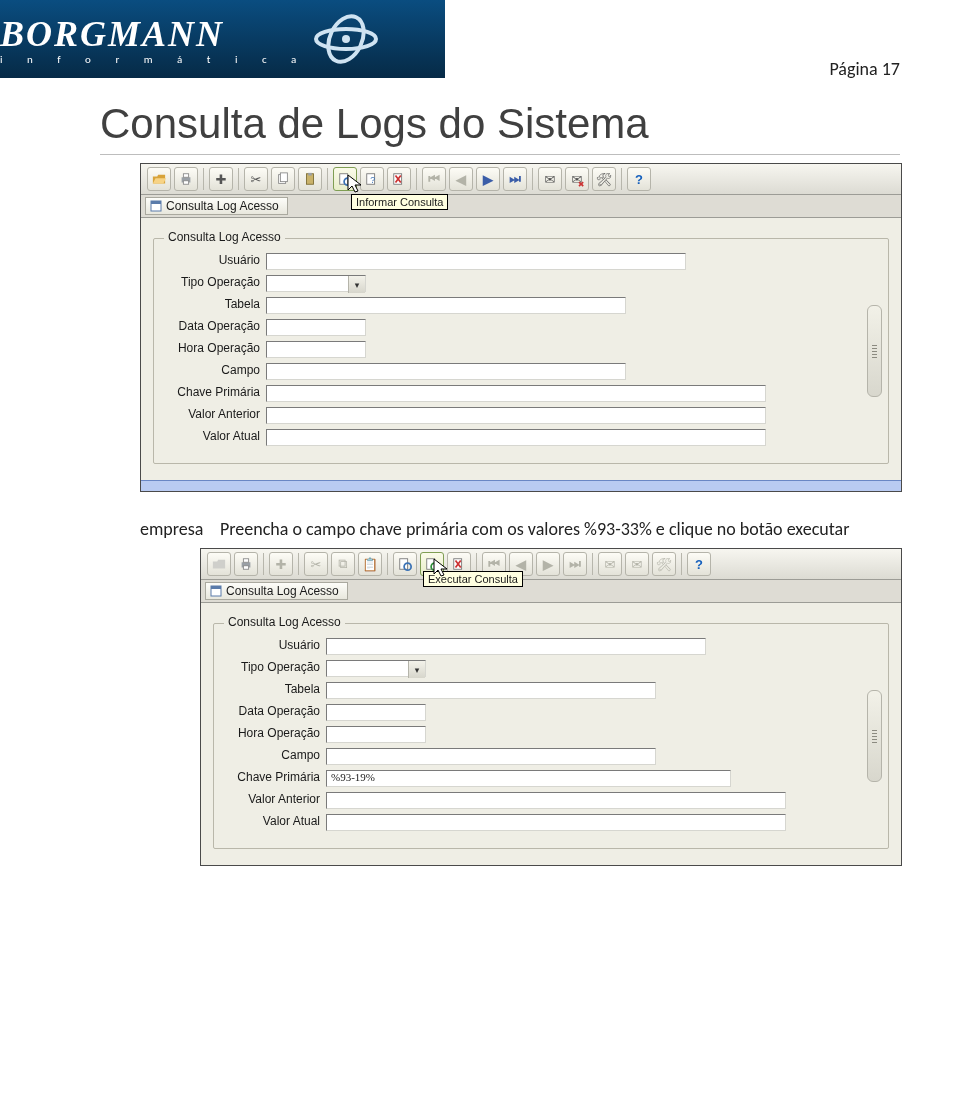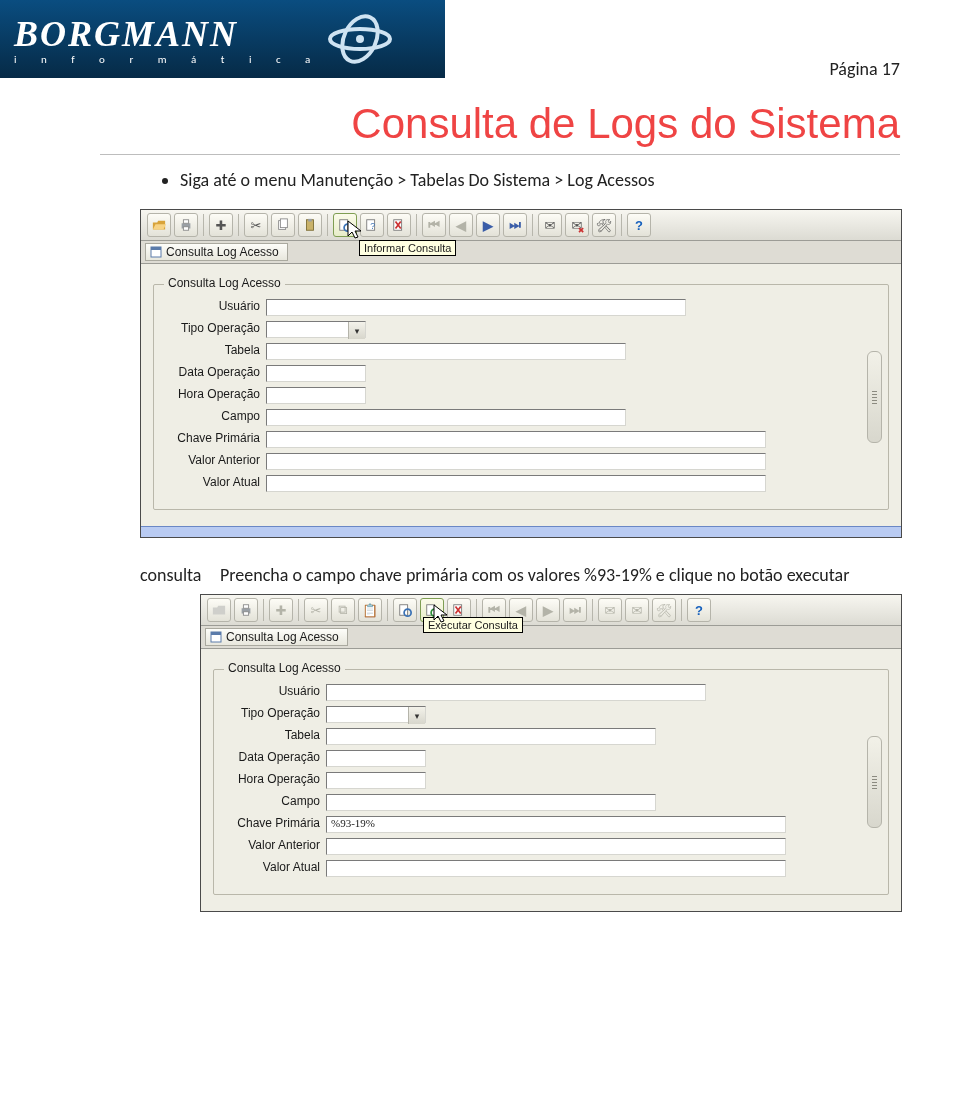--- a/index.html
+++ b/index.html
@@ -8,37 +8,35 @@
     background: #fff;
     color: #222;
     width: 960px;
   }
   .page { padding: 0 40px 40px 40px; }
   
   .logo-wrap {
     background: linear-gradient(180deg,#0a4d80 0%,#062a46 100%);
     width: 445px; height: 78px;
     display: flex; align-items: center;
-    padding-left: 14px;
     box-sizing: border-box;
   }
   .logo-text { color:#fff; }
   .logo-main { font-size:36px; font-weight:700; letter-spacing:2px; font-style:italic; font-family:Georgia,serif; }
   .logo-sub { font-size:11px; letter-spacing:11px; margin-top:-2px; }
   .page-num { text-align:right; font-size:18px; margin: -20px 60px 20px 0; }
   h1.title {
-    color:#ef4444;
+    color:#404040;
     font-weight:400;
     font-size:42px;
     margin: 12px 0 4px 60px;
     font-family:"Segoe UI Light","Segoe UI",Arial,sans-serif;
     border-bottom:1px solid #bdbdbd;
     padding-bottom:6px;
     width: 800px;
-    text-align: right;
   }
   .body-text {
     margin-left:100px;
     width:760px;
     font-size:18px;
     line-height:1.45;
     color:#222;
   }
   ul.bullet { margin:14px 0 18px 140px; padding:0; }
   ul.bullet li { font-size:18px; margin-bottom:14px; list-style:disc; }
@@ -175,23 +173,20 @@
     <circle cx="35" cy="25" r="4" fill="#cfe3f2"></circle>
   </svg>
 </div>
 
 <div class="page-num">Página 17</div>
 
 <div class="page">
   <h1 class="title">Consulta de Logs do Sistema</h1>
 
 
-  <ul class="bullet">
-    <li>Siga até o menu Manutenção &gt; Tabelas Do Sistema &gt; Log Acessos</li>
-  </ul>
 
 
   <div class="app-shot">
     <div class="toolbar">
       <div class="tb-btn">
           <svg class="mini" viewBox="0 0 16 16">
             <path fill="#d8a33a" d="M1 5h5l1-2h8v10H1z"></path>
             <path fill="#f7d385" d="M1 13l3-6h12l-3 6z"></path>
           </svg>
         </div>
@@ -245,21 +240,21 @@
       <div class="tb-btn nav">▶</div>
       <div class="tb-btn nav">⏭</div>
       <div class="tb-sep"></div>
       <div class="tb-btn">✉</div>
       <div class="tb-btn">
           <span style="position:relative">✉<span style="position:absolute;right:-2px;bottom:-2px;color:#c33;font-size:8px">✖</span></span>
         </div>
       <div class="tb-btn">🛠</div>
       <div class="tb-sep"></div>
       <div class="tb-btn help">?</div>
-      <div class="tooltip" style="top:30px;left:218px">Informar Consulta</div>
+      <div class="tooltip" style="top:30px;left:210px">Informar Consulta</div>
       <svg style="position:absolute;top:10px;left:206px" width="18" height="22">
           <path d="M1 1l0 15 4-4 3 6 3-1-3-6 6 0z" fill="#fff" stroke="#000"></path>
         </svg>
     </div>
     <div class="window-tab">
       <div class="win-tab-inner">
         <svg class="tiny-icon" viewBox="0 0 12 12">
             <rect x="1" y="1" width="10" height="10" fill="#fff" stroke="#5a7baa"></rect>
             <rect x="1" y="1" width="10" height="3" fill="#5a7baa"></rect>
           </svg>
@@ -313,22 +308,22 @@
             <span></span>
             <span></span>
             <span></span>
           </div>
       </fieldset>
     </div>
     <div class="bottom-strip"></div>
   </div>
 
   <div class="indent-row">
-    <div class="lab">consulta</div>
-    <div style="flex:1">Preencha o campo chave primária com os valores %93-19% e clique no botão executar</div>
+    <div class="lab">empresa</div>
+    <div style="flex:1">Preencha o campo chave primária com os valores %93-33% e clique no botão executar</div>
   </div>
 
   <div class="app-shot short2">
     <div class="toolbar">
       <div class="tb-btn dim">
           <svg class="mini" viewBox="0 0 16 16">
             <path fill="#cfcfcb" d="M1 5h5l1-2h8v10H1z"></path>
           </svg>
         </div>
       <div class="tb-btn">
@@ -414,21 +409,21 @@
         <div class="form-row">
             <label>Hora Operação</label>
             <div class="txt" style="width:100px"></div>
           </div>
         <div class="form-row">
             <label>Campo</label>
             <div class="txt" style="width:330px"></div>
           </div>
         <div class="form-row">
             <label>Chave Primária</label>
-            <div class="txt filled-val" style="width:460px">%93-19%</div>
+            <div class="txt filled-val" style="width:405px">%93-19%</div>
           </div>
         <div class="form-row">
             <label>Valor Anterior</label>
             <div class="txt" style="width:460px"></div>
           </div>
         <div class="form-row">
             <label>Valor Atual</label>
             <div class="txt" style="width:460px"></div>
           </div>
         <div class="side-handle">

